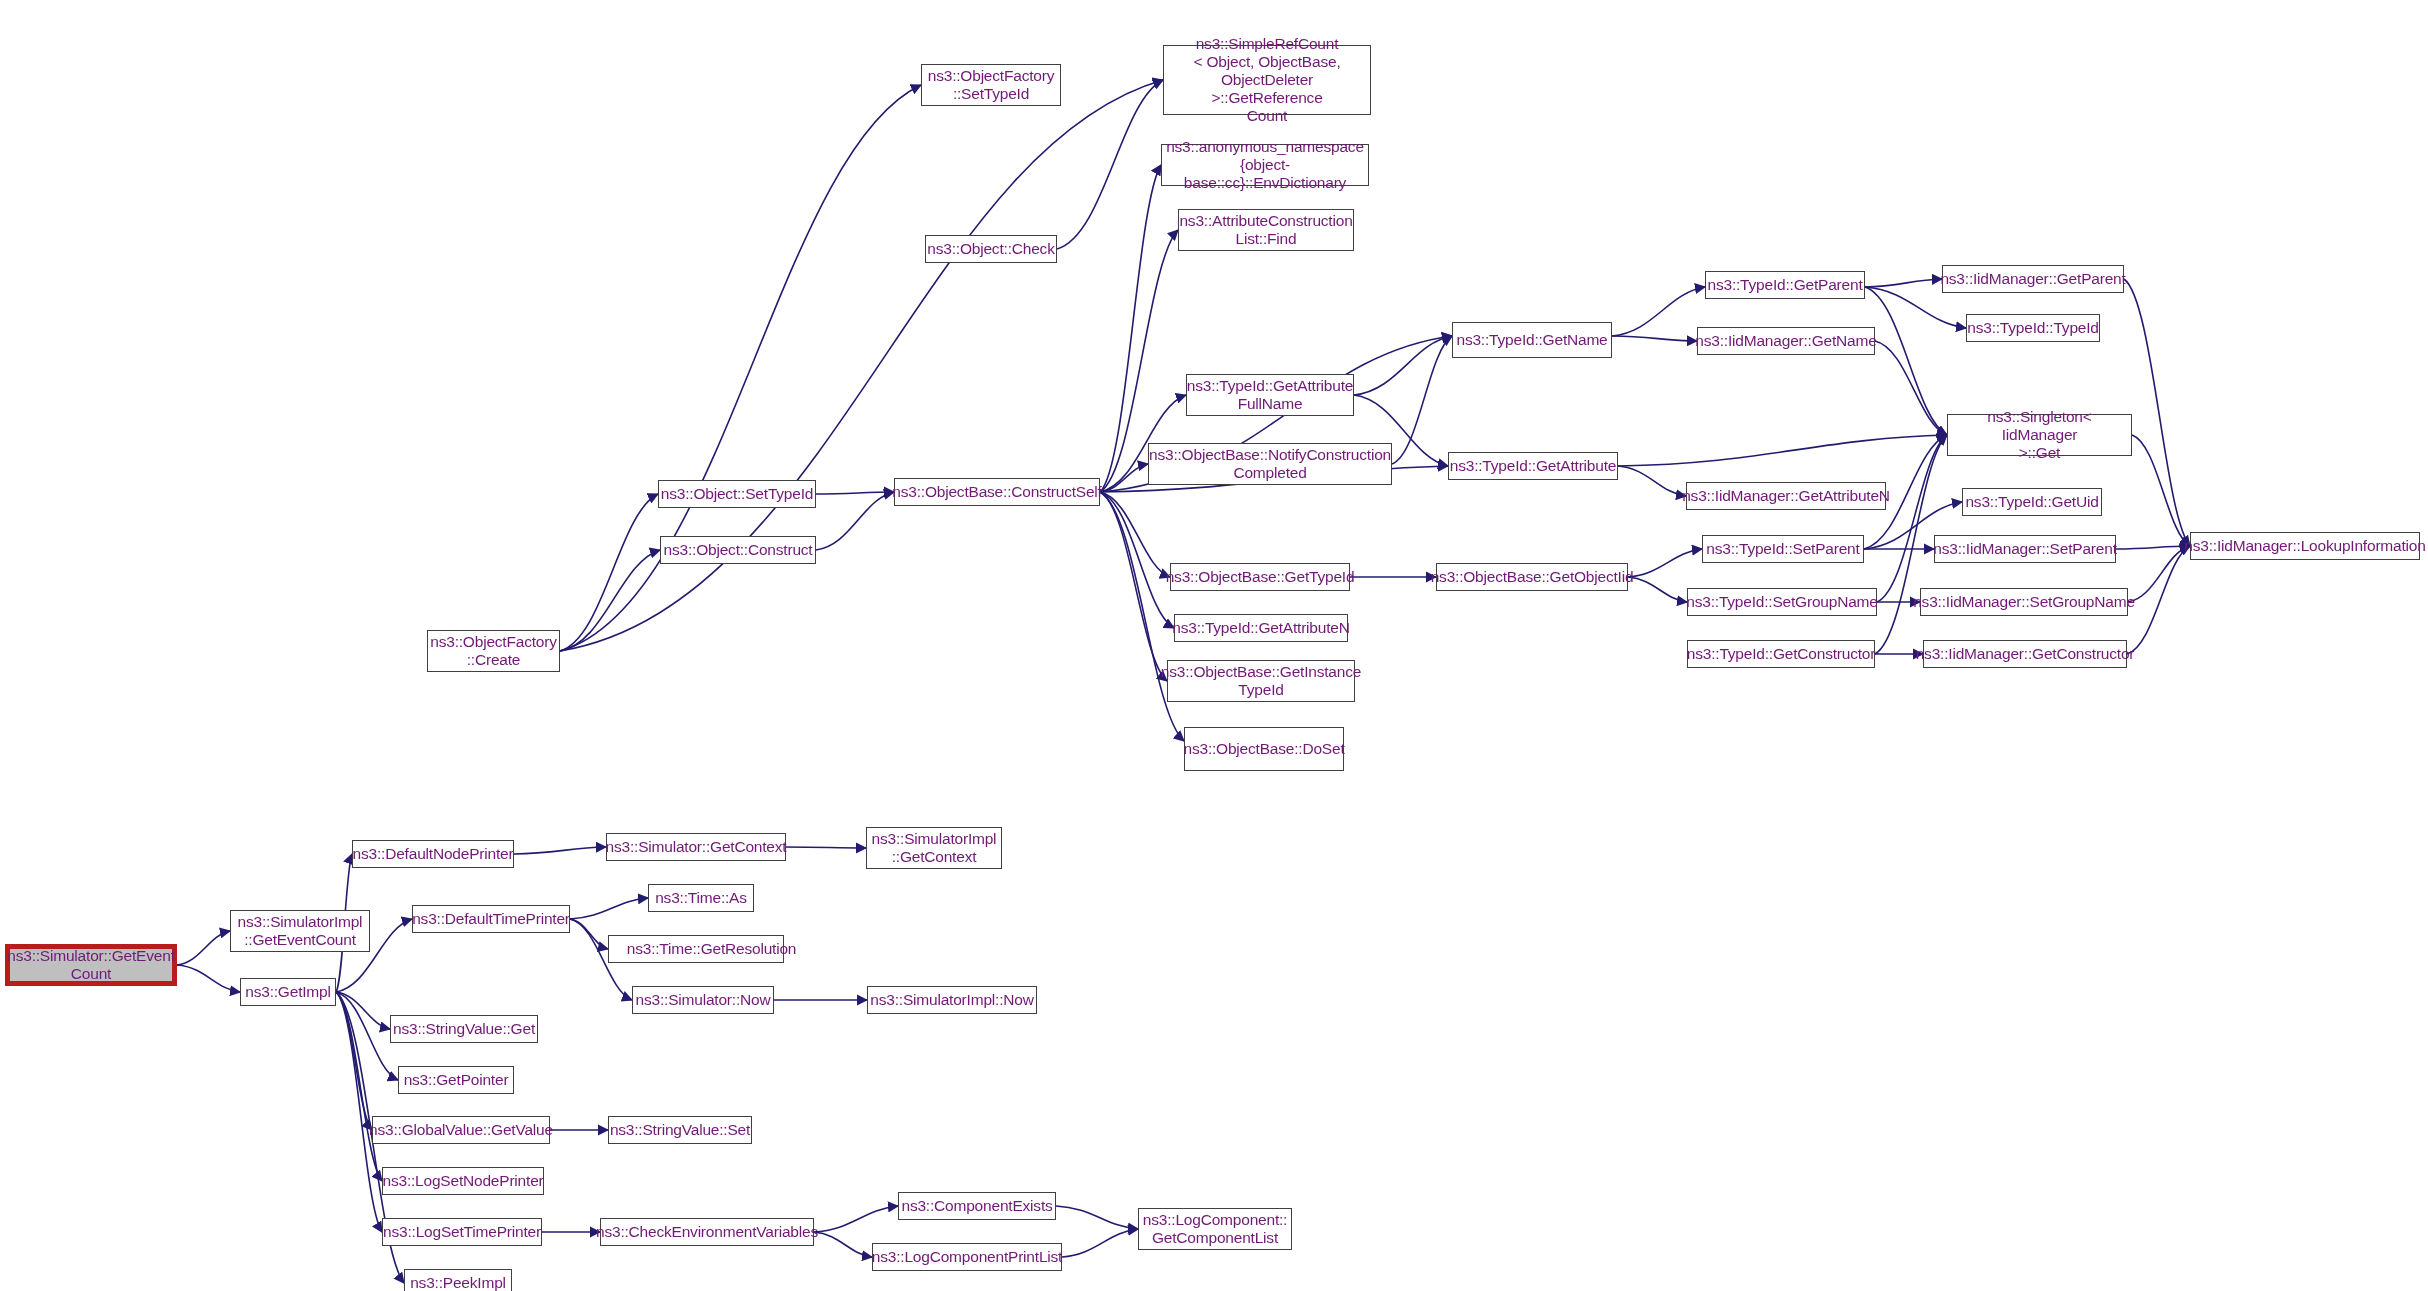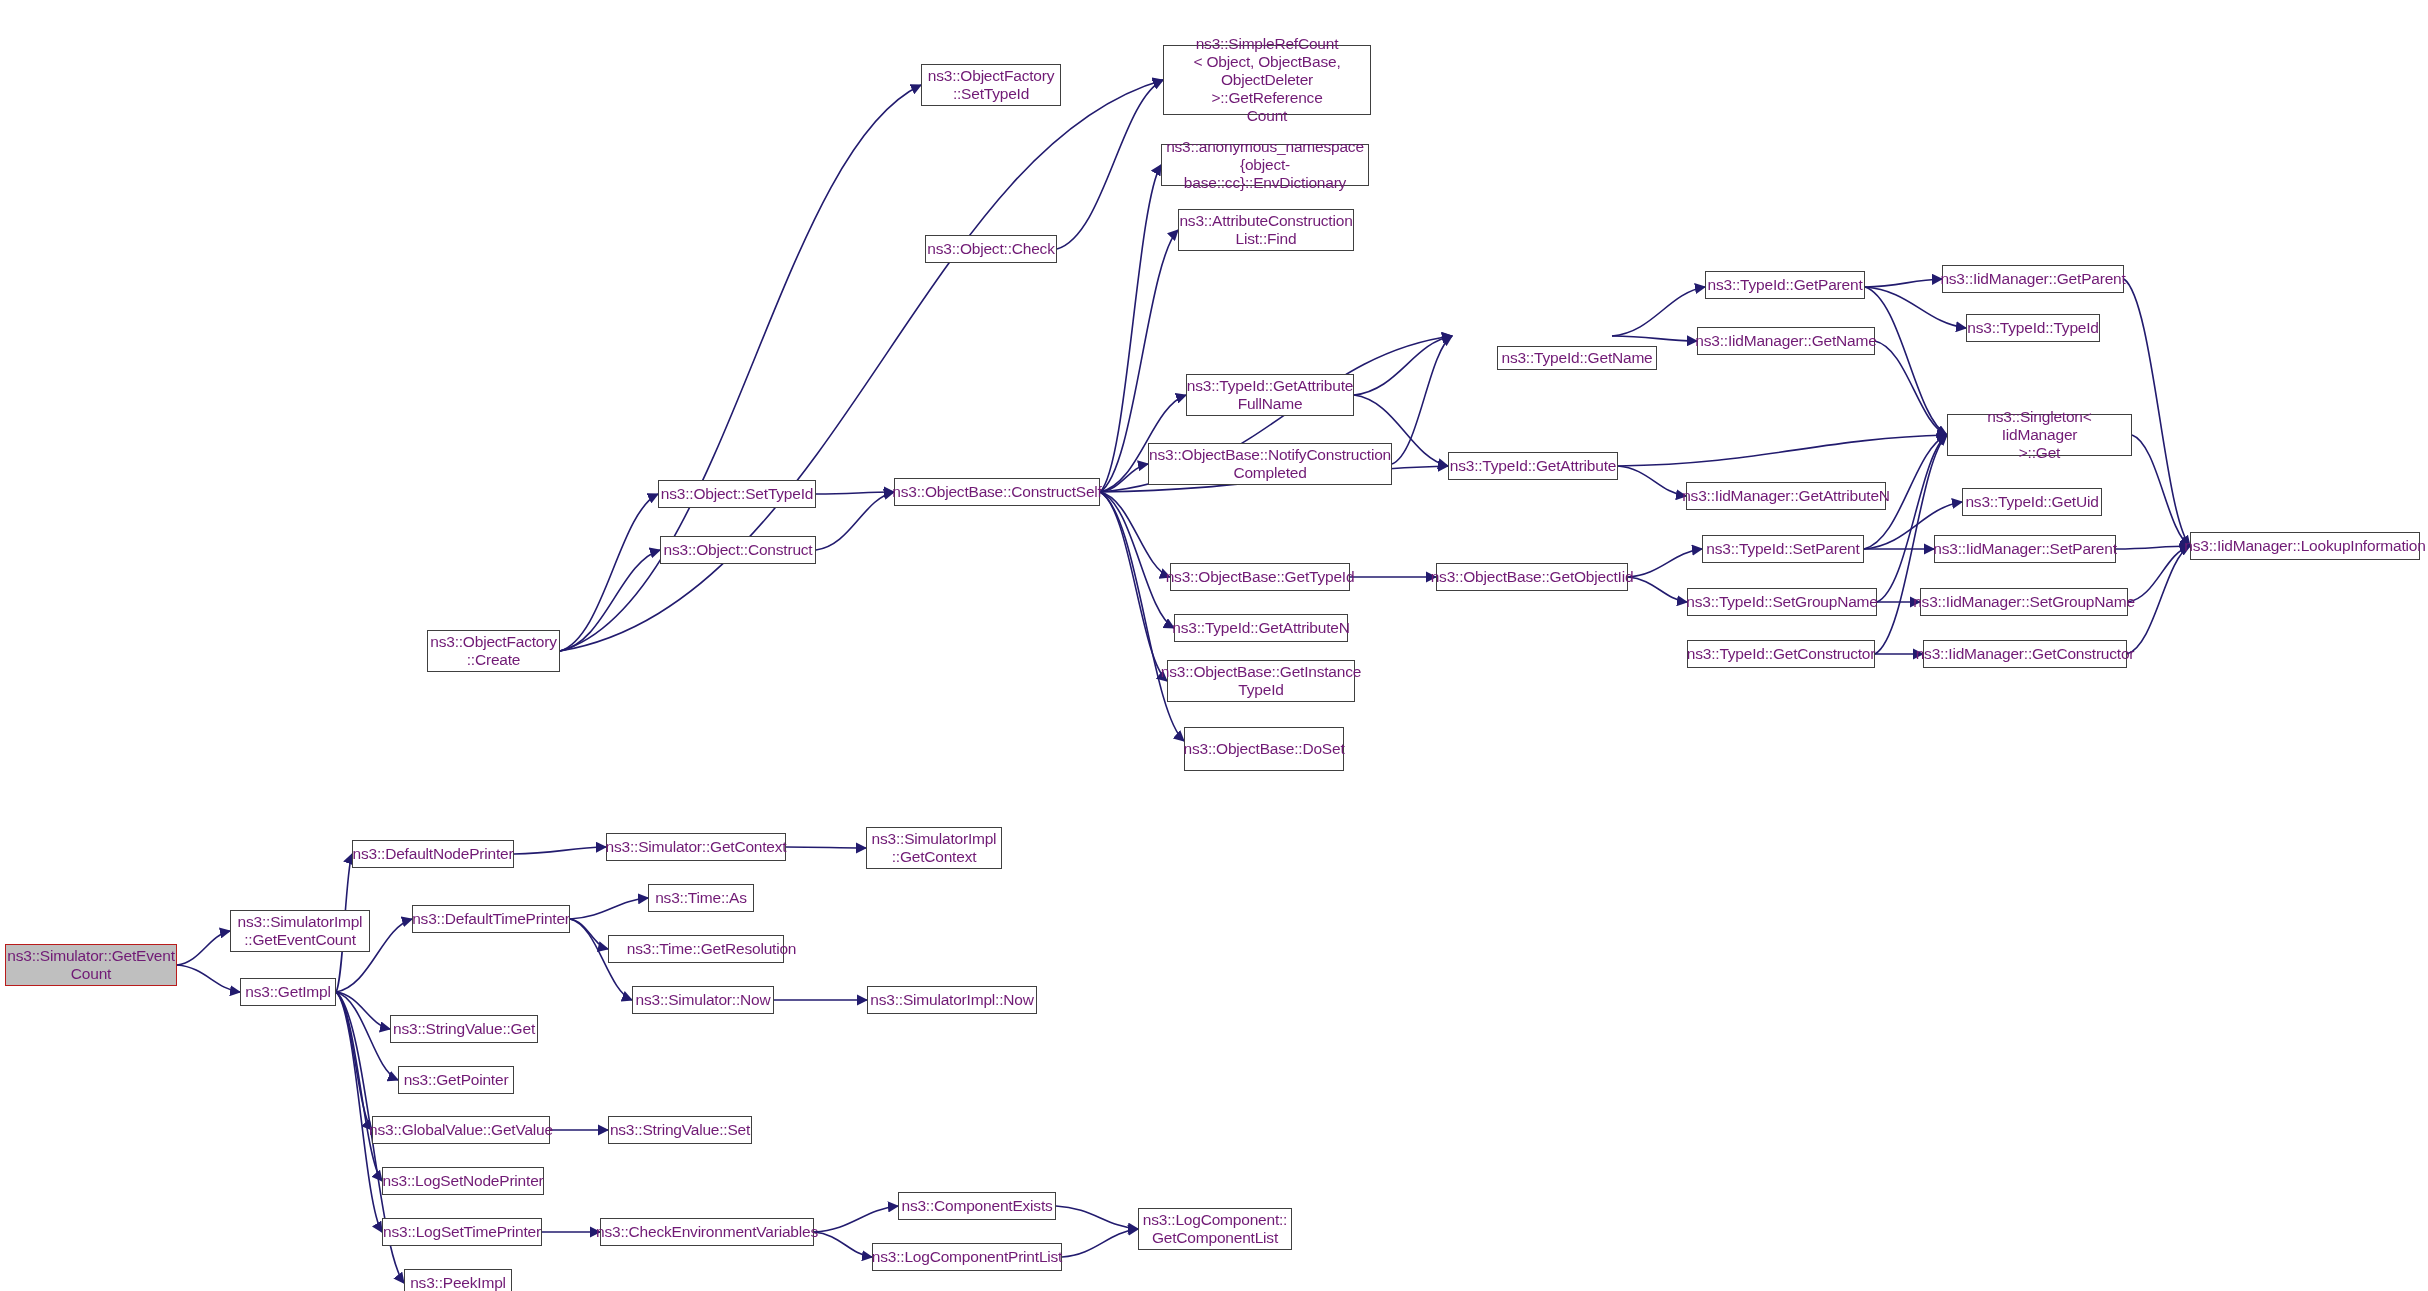--- a/index.html
+++ b/index.html
@@ -3,21 +3,21 @@
 <meta charset="utf-8">
 <style>
   html,body{margin:0;padding:0;background:#ffffff;}
   body{font-family:"Liberation Sans",sans-serif;}
   #canvas{position:relative;width:2428px;height:1291px;background:#fff;overflow:hidden;}
   #edges{position:absolute;left:0;top:0;width:2428px;height:1291px;}
   .node{position:absolute;box-sizing:border-box;border:1px solid #404040;background:#ffffff;
         display:flex;align-items:center;justify-content:center;text-align:center;
         font-family:"Liberation Sans",sans-serif;font-size:15.5px;color:#701a75;line-height:1.15;
         letter-spacing:-0.2px;}
-  .node.root{background:#bfbfbf;border:1px solid #b91c1c;}
+  .node.root{background:#bfbfbf;border:5px solid #b91c1c;}
   .node span{display:block;padding:0 4px;white-space:pre-line;}
 </style>
 </head>
 <body>
 
 <div id="canvas">
   <svg id="edges" viewBox="0 0 2428 1291">
     <defs>
       <marker id="arrow" viewBox="0 0 10 10" refX="9" refY="5" markerWidth="7" markerHeight="7" orient="auto-start-reverse">
         <path d="M 0 0 L 10 5 L 0 10 z" fill="#221b6e"></path>
@@ -209,21 +209,21 @@
     <div class="node" style="left: 1174px; top: 614px; width: 174px; height: 28px;">
       <span>ns3::TypeId::GetAttributeN</span>
     </div>
     <div class="node" style="left: 1167px; top: 660px; width: 188px; height: 42px;">
       <span>ns3::ObjectBase::GetInstance
 TypeId</span>
     </div>
     <div class="node" style="left: 1184px; top: 727px; width: 160px; height: 44px;">
       <span>ns3::ObjectBase::DoSet</span>
     </div>
-    <div class="node" style="left: 1497px; top: 322px; width: 160px; height: 24px; margin-top: 24px;">
+    <div class="node" style="left: 1452px; top: 322px; width: 160px; height: 36px;">
       <span>ns3::TypeId::GetName</span>
     </div>
     <div class="node" style="left: 1448px; top: 452px; width: 170px; height: 28px;">
       <span>ns3::TypeId::GetAttribute</span>
     </div>
     <div class="node" style="left: 1436px; top: 563px; width: 192px; height: 28px;">
       <span>ns3::ObjectBase::GetObjectIid</span>
     </div>
     <div class="node" style="left: 1705px; top: 271px; width: 160px; height: 28px;">
       <span>ns3::TypeId::GetParent</span>

